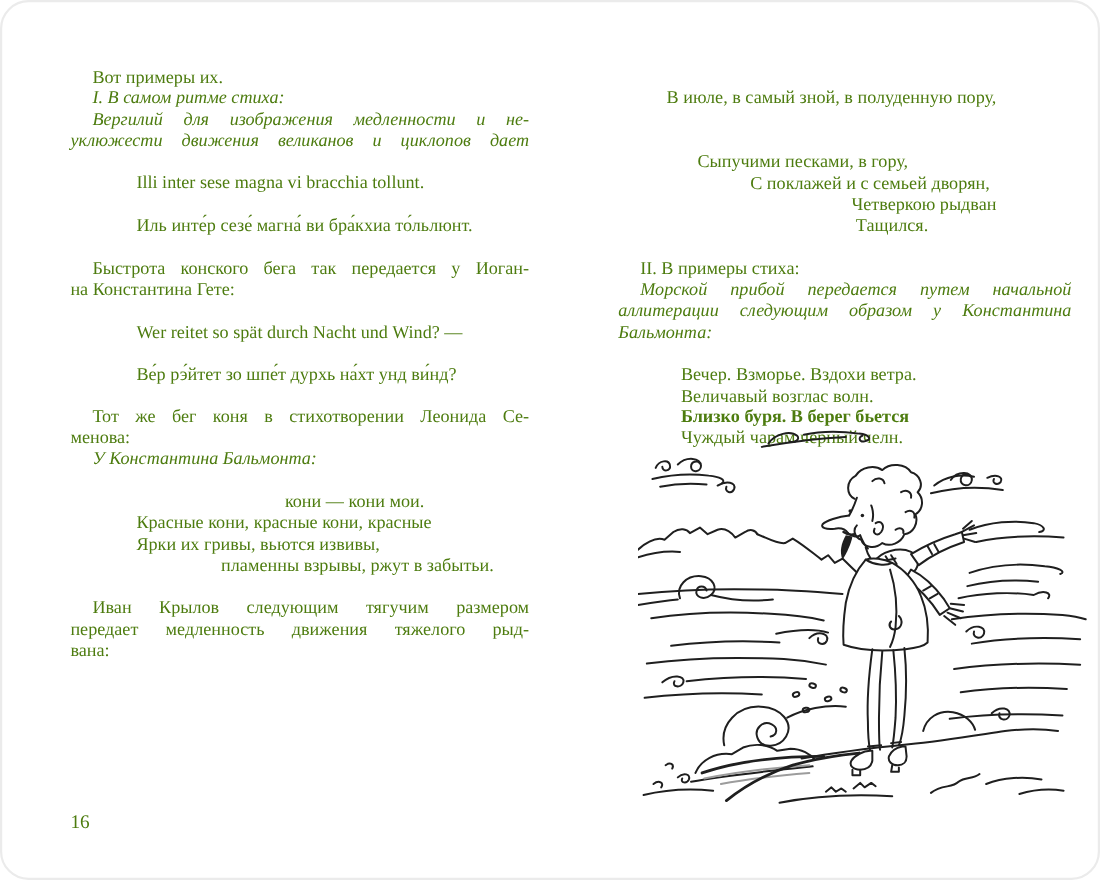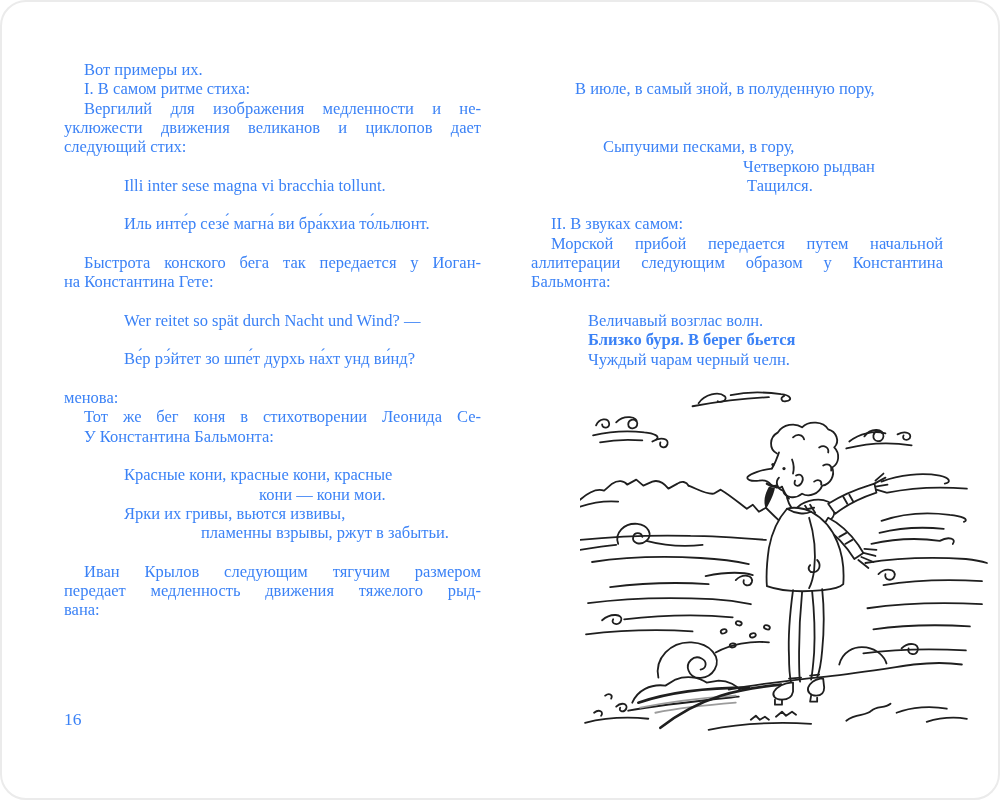--- a/index.html
+++ b/index.html
@@ -5,37 +5,37 @@
   html, body { margin: 0; padding: 0; background: #ffffff; }
   .sheet {
     position: relative;
     width: 1000px; height: 800px;
     box-sizing: border-box;
     background: #ffffff;
     border: 2px solid #ebebeb;
     border-radius: 26px;
     overflow: hidden;
     font-family: "Liberation Serif", "DejaVu Serif", serif;
-    color: #3b82f6;
+    color: #4d7c0f;
     font-size: 16.5px;
     line-height: 19.3px;
   }
   .col { position: absolute; }
   .col-left  { left: 62px;  top: 58px; width: 417px; }
-  .col-right { left: 529px; top: 77px; width: 412px; }
+  .col-right { left: 560px; top: 77px; width: 412px; }
   .block + .block { margin-top: 19.3px; }
-  .para + .para { margin-top: 0; }
+  .para + .para { margin-top: 0; font-style: italic; }
   .line { min-height: 19.3px; }
   .para .line { text-align: justify; }
   .para .line.fill { text-align-last: justify; }
   .para .line.first { text-indent: 20px; }
   .verse .line { text-align: left; white-space: nowrap; }
   .verse-l { padding-left: 60px; }
   .page-number {
-    position: absolute; left: 62px; top: 708px;
+    position: absolute; left: 62px; top: 736px;
     font-size: 17.5px;
   }
   .illus {
     position: absolute; left: 578px; top: 386px;
     width: 412px; height: 344px;
   }
   .illus svg { display: block; width: 100%; height: 100%; }
 </style>
 </head>
 <body>
@@ -45,75 +45,76 @@
   <div class="col col-left">
     <div class="block para">
         <div class="line first">Вот примеры их.</div>
       </div>
     <div class="block para">
         <div class="line first">I. В самом ритме стиха:</div>
       </div>
     <div class="block para">
         <div class="line first fill">Вергилий для изображения медленности и не-</div>
         <div class="line fill">уклюжести движения великанов и циклопов дает</div>
-        <div class="line">следующий стих:</div>
       </div>
     <div class="block verse verse-l">
         <div class="line">Illi inter sese magna vi bracchia tollunt.</div>
       </div>
     <div class="block verse verse-l">
         <div class="line">Иль инте́р сезе́ магна́ ви бра́кхиа то́льлюнт.</div>
       </div>
     <div class="block para">
         <div class="line first fill">Быстрота конского бега так передается у Иоган-</div>
         <div class="line">на Константина Гете:</div>
       </div>
     <div class="block verse verse-l">
         <div class="line">Wer reitet so spät durch Nacht und Wind? —</div>
       </div>
     <div class="block verse verse-l">
         <div class="line">Ве́р рэ́йтет зо шпе́т дурхь на́хт унд ви́нд?</div>
       </div>
     <div class="block para">
+        <div class="line first fill">Тот же бег коня в стихотворении Леонида Се-</div>
         <div class="line">менова:</div>
-        <div class="line first fill">Тот же бег коня в стихотворении Леонида Се-</div>
       </div>
     <div class="block para">
         <div class="line first">У Константина Бальмонта:</div>
       </div>
     <div class="block verse verse-l">
+        <div class="line" style="margin-left: 135px;">кони — кони мои.</div>
         <div class="line">Красные кони, красные кони, красные</div>
-        <div class="line" style="margin-left: 135px;">кони — кони мои.</div>
         <div class="line">Ярки их гривы, вьются извивы,</div>
         <div class="line" style="margin-left: 77px;">пламенны взрывы, ржут в забытьи.</div>
       </div>
     <div class="block para">
         <div class="line first fill">Иван Крылов следующим тягучим размером</div>
         <div class="line fill">передает медленность движения тяжелого рыд-</div>
         <div class="line">вана:</div>
       </div>
   </div>
   <div class="page-number">16</div>
 
   <div class="col col-right">
     <div class="block verse">
         <div class="line" style="margin-left: 44px;">В июле, в самый зной, в полуденную пору,</div>
         <div class="line" style="margin-left: 72px; margin-top: 39px;">Сыпучими песками, в гору,</div>
+        <div class="line" style="margin-left: 120px;">С поклажей и с семьей дворян,</div>
         <div class="line" style="margin-left: 212px;">Четверкою рыдван</div>
         <div class="line" style="margin-left: 216px;">Тащился.</div>
       </div>
     <div class="block para">
-        <div class="line first">II. В звуках самом:</div>
+        <div class="line first">II. В примеры стиха:</div>
       </div>
     <div class="block para">
         <div class="line first fill">Морской прибой передается путем начальной</div>
         <div class="line fill">аллитерации следующим образом у Константина</div>
         <div class="line">Бальмонта:</div>
       </div>
     <div class="block verse">
+        <div class="line" style="margin-left: 57px;">Вечер. Взморье. Вздохи ветра.</div>
         <div class="line" style="margin-left: 57px;">Величавый возглас волн.</div>
         <div class="line" style="margin-left: 57px; font-weight: bold;">Близко буря. В берег бьется</div>
         <div class="line" style="margin-left: 57px;">Чуждый чарам черный челн.</div>
       </div>
   </div>
 
   <div class="illus">
     <svg viewBox="0 0 410 340" xmlns="http://www.w3.org/2000/svg" fill="none" stroke="#1f1f1f" stroke-width="1.8" stroke-linecap="round" stroke-linejoin="round">
 
       <g>

